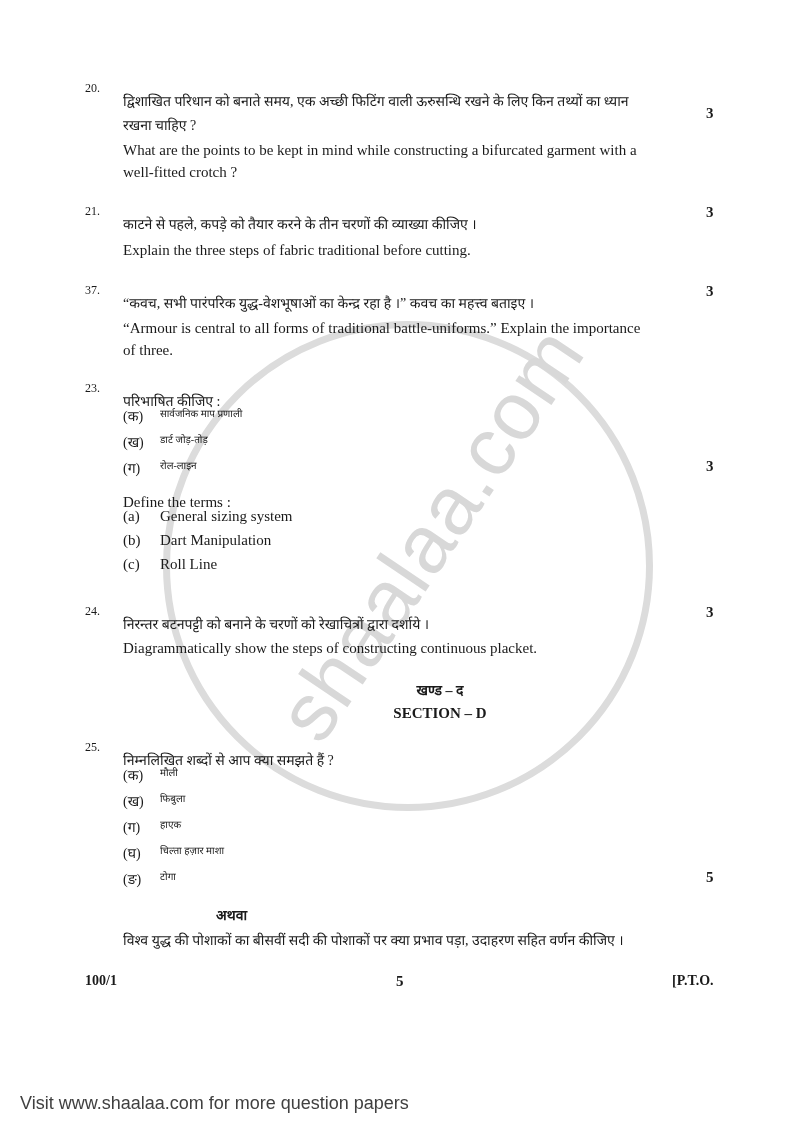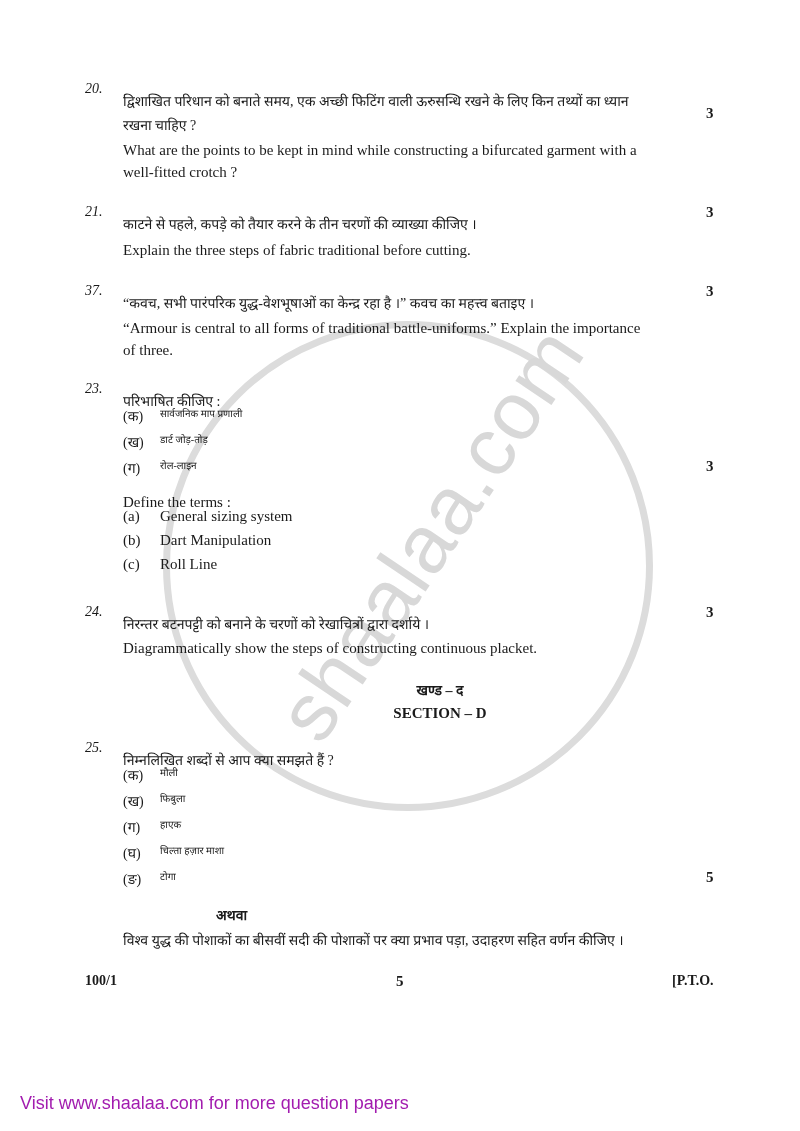--- a/index.html
+++ b/index.html
@@ -17,33 +17,33 @@
   .wm-text {
     position: absolute; left: 205px; top: 510px;
     width: 420px; text-align: center;
     font-family: "Liberation Sans", "DejaVu Sans", sans-serif;
     font-size: 82px; color: #d8d8d8; letter-spacing: 1px;
     transform: rotate(-56deg); transform-origin: 50% 50%;
     z-index: 0; white-space: nowrap;
   }
   .content { position: absolute; left: 0; top: 0; width: 800px; z-index: 1; }
   .q { position: absolute; left: 0; width: 800px; }
-  .qnum { position: absolute; left: 85px; font-size: 14px; font-style: italic; }
+  .qnum { position: absolute; left: 85px; font-size: 12px; }
   .line { position: absolute; left: 123px; font-size: 14px; white-space: nowrap; margin-top: 10px; }
   .line.en { font-size: 15px; }
   .mark { position: absolute; left: 706px; font-size: 15px; font-weight: bold; }
   .sub-label { position: absolute; left: 123px; font-size: 14px; }
   .sub-text { position: absolute; left: 160px; font-size: 10px; white-space: nowrap; }
   .sub-label.en, .sub-text.en { font-size: 15px; }
   .center { position: absolute; left: 0; width: 800px; text-align: center; font-weight: bold; margin-left: 40px; }
   .footer { position: absolute; font-size: 14px; font-weight: bold; margin-top: 17px; }
   .visit {
     position: absolute; left: 20px; top: 1093px;
     font-family: "Liberation Sans", "DejaVu Sans", sans-serif;
-    font-size: 18px; color: #a21caf;
+    font-size: 18px; color: #404040;
   }
 </style>
 </head>
 <body>
 
 <div class="watermark"></div>
 <div class="wm-text">shaalaa.com</div>
 
 <div class="content">
 

